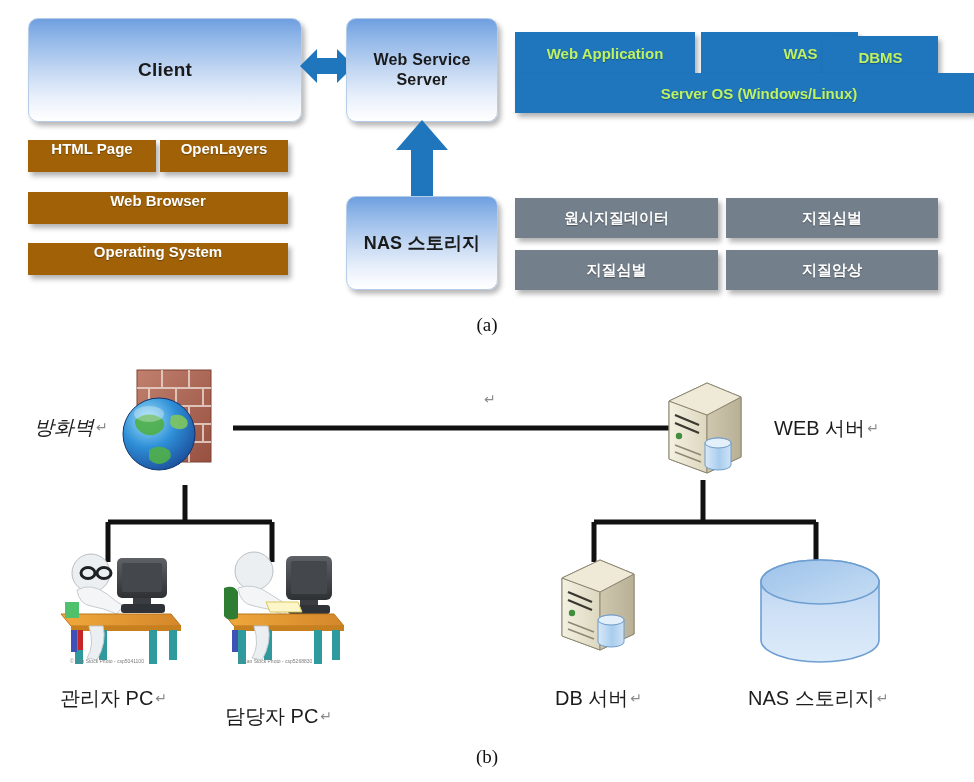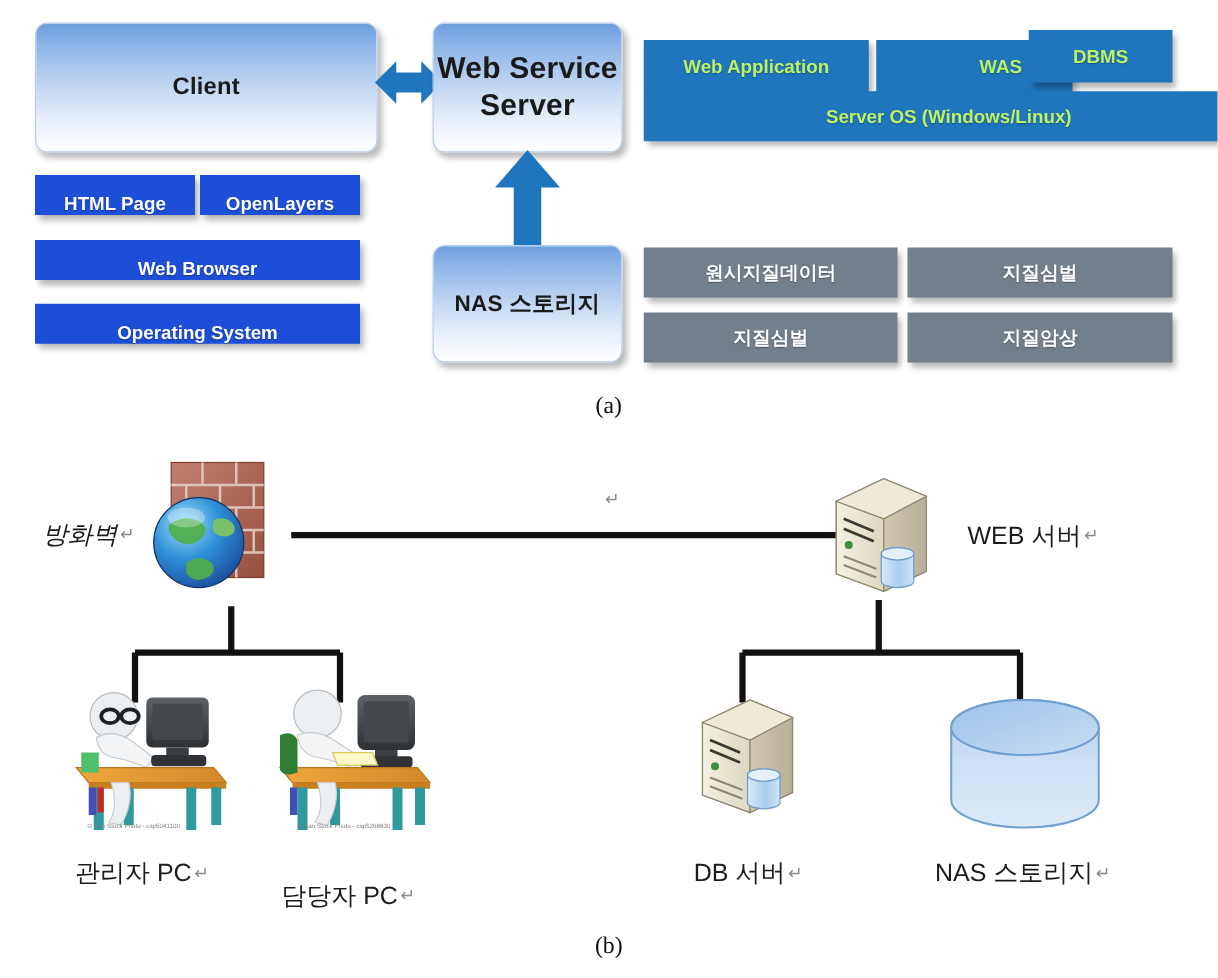--- a/index.html
+++ b/index.html
@@ -35,24 +35,24 @@
     align-items: center;
     justify-content: center;
     text-align: center;
     color: #1a1a1a;
     font-weight: bold;
     letter-spacing: 0.2px;
   }
 
   .flat-purple {
     position: absolute;
-    background: #1d4ed8;
+    background: #a16207;
     box-shadow: 3px 4px 5px rgba(0,0,0,0.30);
     display: flex;
-    align-items: flex-end;
+    align-items: flex-start;
     justify-content: center;
     color: #ffffff;
     font-weight: bold;
     font-size: 15px;
     text-shadow: 0 1px 1px rgba(0,0,0,0.35);
   }
 
   .flat-blue {
     position: absolute;
     background: #1f76bd;
@@ -141,42 +141,42 @@
   <div class="flat-purple" style="left:28px; top:243px; width:260px; height:32px;">
     <span>Operating System</span>
   </div>
 
   <svg class="abs" style="left:300px; top:42px;" width="54" height="48" viewBox="0 0 54 48">
     <g fill="#1f76bd">
       <polygon points="0,24 17,7 17,16 37,16 37,7 54,24 37,41 37,32 17,32 17,41"></polygon>
     </g>
   </svg>
 
-  <div class="shiny-box" style="left:346px; top:18px; width:150px; height:102px; font-size:24px; line-height:1.25; flex-direction:column;">
+  <div class="shiny-box" style="left:346px; top:18px; width:150px; height:102px; font-size:16px; line-height:1.25; flex-direction:column;">
     <span>Web Service</span>
     <span>Server</span>
   </div>
 
   <svg class="abs" style="left:396px; top:120px;" width="52" height="76" viewBox="0 0 52 76">
     <g fill="#1f76bd">
       <polygon points="26,0 52,30 37,30 37,76 15,76 15,30 0,30"></polygon>
     </g>
   </svg>
 
   <div class="shiny-box" style="left:346px; top:196px; width:150px; height:92px; font-size:18px;">
     <span>NAS 스토리지</span>
   </div>
 
   <div class="flat-blue" style="left:515px; top:32px; width:180px; height:42px;">
     <span>Web Application</span>
   </div>
   <div class="flat-blue" style="left:701px; top:32px; width:115px; height:42px;padding-left:42px;">
     <span>WAS</span>
   </div>
-  <div class="flat-blue" style="left:823px; top:24px; width:115px; height:42px;">
+  <div class="flat-blue" style="left:823px; top:36px; width:115px; height:42px;">
     <span>DBMS</span>
   </div>
   <div class="flat-blue" style="left:515px; top:73px; width:488px; height:40px;">
     <span>Server OS (Windows/Linux)</span>
   </div>
 
   <div class="flat-gray" style="left:515px; top:198px; width:203px; height:40px;">
     <span>원시지질데이터</span>
   </div>
   <div class="flat-gray" style="left:726px; top:198px; width:212px; height:40px;">

